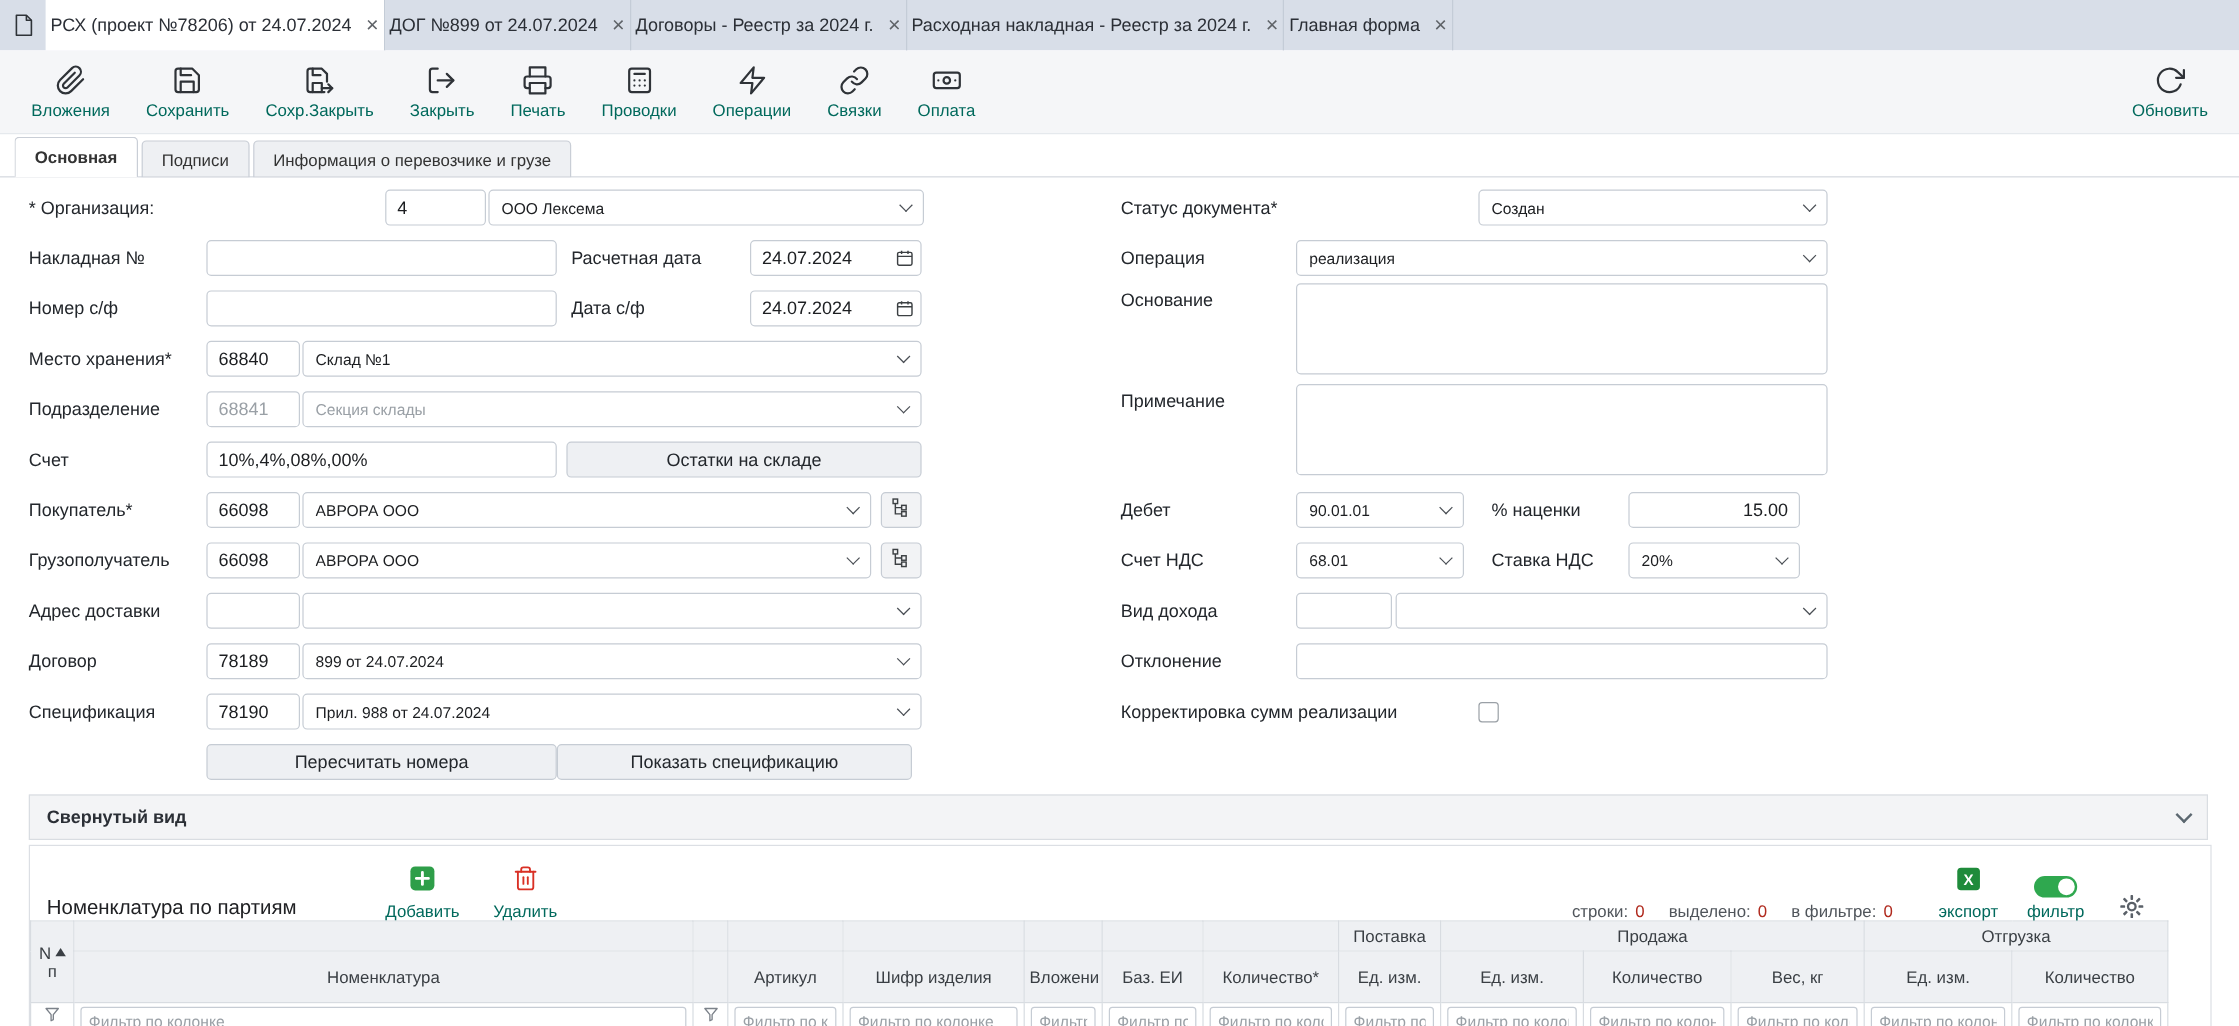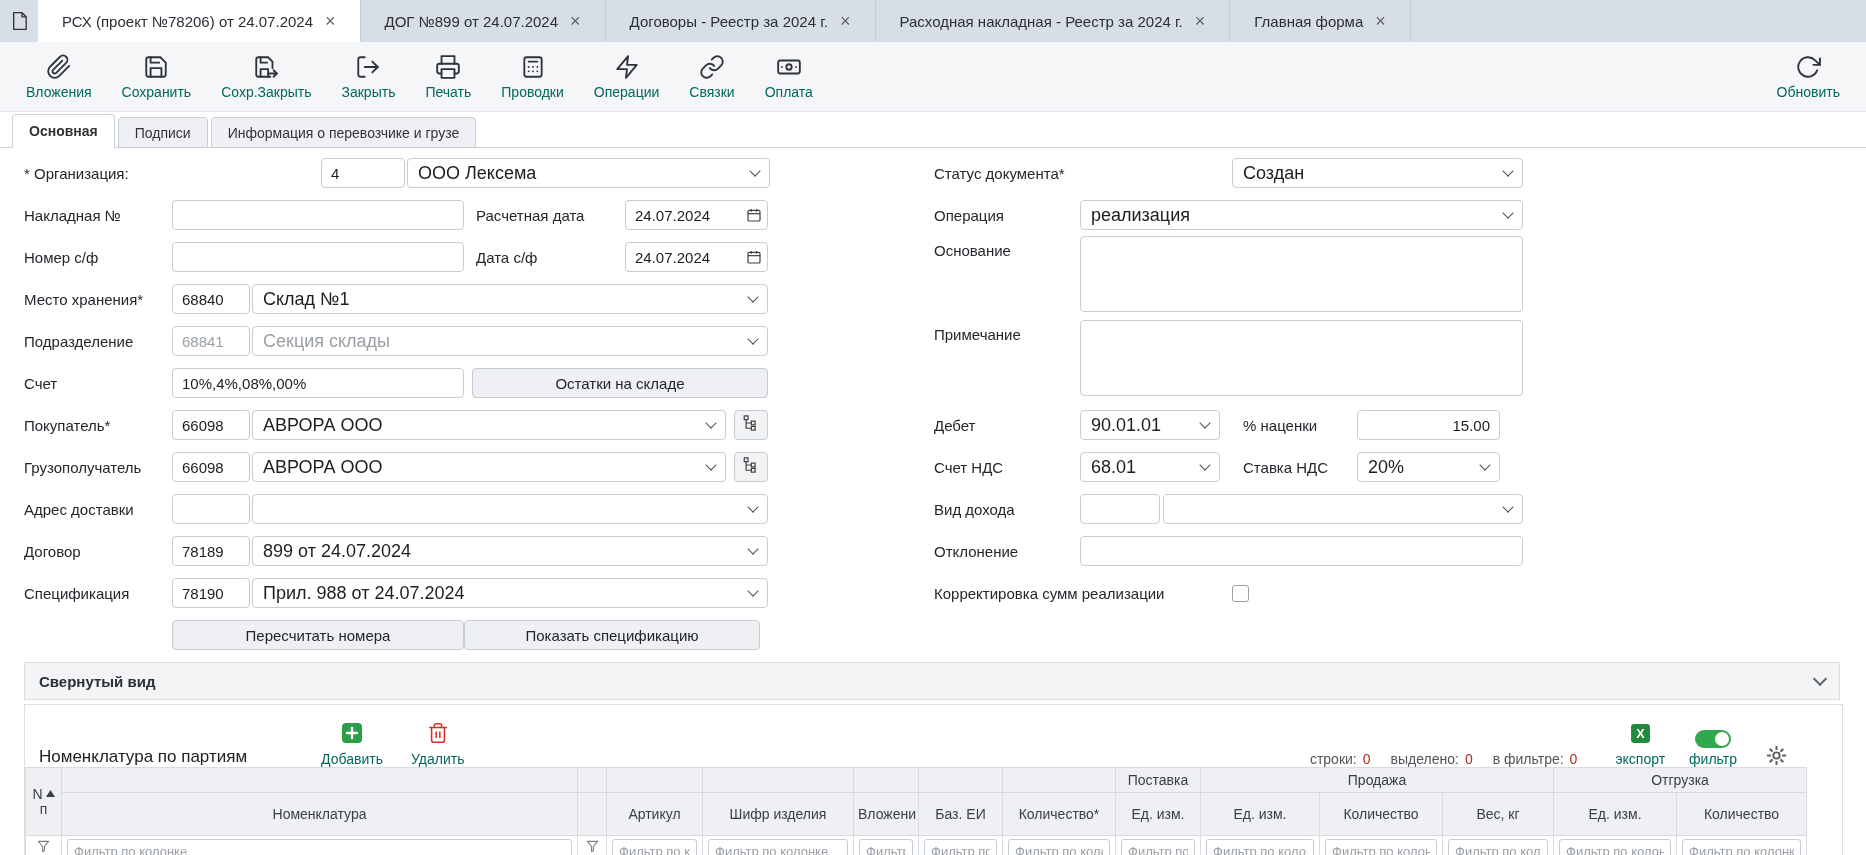--- a/index.html
+++ b/index.html
@@ -3,21 +3,21 @@
 <meta charset="utf-8">
 <style>
 *{box-sizing:border-box;margin:0;padding:0}
 html,body{background:#fff}
 body{font-family:"Liberation Sans",sans-serif}
 .app{position:relative;width:1866px;height:855px;overflow:hidden;background:#fff}
 
 
 .tabbar{height:42px;background:#d8dee8;display:flex;align-items:stretch}
 .docicon{width:38px;display:flex;align-items:center;justify-content:center}
-.wtab{display:flex;align-items:center;gap:12px;padding:0 24px;font-size:15px;color:#2b2f36;border-right:1px solid #c4ccd7;cursor:default;white-space:nowrap}
+.wtab{display:flex;align-items:center;gap:12px;padding:0 4px;font-size:15px;color:#2b2f36;border-right:1px solid #c4ccd7;cursor:default;white-space:nowrap}
 .wtab.active{background:#fff}
 .wtab .x{color:#5f6368;font-size:18px;line-height:1}
 
 
 .toolbar{height:70px;background:#f5f6f8;border-bottom:1px solid #e2e5ea;display:flex;align-items:center;padding:0 26px;gap:30px}
 .tbtn{display:flex;flex-direction:column;align-items:center;gap:4px;cursor:default}
 .tbtn .tlabel{font-size:14px;color:#00695c;white-space:nowrap}
 .tbtn svg{display:block}
 .tb-refresh{margin-left:auto}
 
@@ -30,21 +30,21 @@
 .formarea{position:relative;height:508px;background:#fff}
 .fcol{position:absolute;top:4px}
 .frow{display:flex;align-items:center;height:42px}
 .frow.tall{height:84px;align-items:flex-start}
 .flabel{font-size:15px;color:#23272c;flex:none;white-space:nowrap}
 .frow.tall .flabel{line-height:30px}
 .inp{height:30px;border:1px solid #c6ccd4;border-radius:4px;background:#fff;font-family:inherit;font-size:15px;color:#1c1e21;padding:0 9px;flex:none}
 .inp.num{text-align:right}
 .inp.dim{color:#9aa0a6}
 textarea.ta{height:76px;border:1px solid #c6ccd4;border-radius:4px;background:#fff;font-family:inherit;font-size:15px;color:#1c1e21;padding:5px 9px;resize:none;flex:none}
-.sel{height:30px;border:1px solid #c6ccd4;border-radius:4px;background:#fff;font-size:18px;color:#1c1e21;display:flex;align-items:center;padding:0 10px 0 10px;flex:none}
+.sel{height:30px;border:1px solid #c6ccd4;border-radius:4px;background:#fff;font-size:13px;color:#1c1e21;display:flex;align-items:center;padding:0 10px 0 10px;flex:none}
 .sval{flex:1;white-space:nowrap;overflow:hidden}
 .sval.dim{color:#9aa0a6}
 .chev{flex:none;width:8px;height:8px;border-right:1.6px solid #4a4f55;border-bottom:1.6px solid #4a4f55;transform:rotate(45deg);margin-top:-4px;margin-left:6px}
 .btn{height:30px;border:1px solid #c6ccd4;border-radius:4px;background:#eef0f3;font-size:15px;color:#23272c;display:flex;align-items:center;justify-content:center;padding:0 10px;flex:none;white-space:nowrap;cursor:default}
 .datewrap{position:relative;flex:none}
 .datewrap .inp{width:100%;padding-right:28px}
 .calico{position:absolute;right:6px;top:7px;line-height:0}
 .treebtn{width:34px;height:30px;margin-left:8px;border:1px solid #c6ccd4;border-radius:4px;background:#f2f3f5;display:flex;align-items:center;justify-content:center;flex:none}
 .checkbox{width:17px;height:17px;border:1.5px solid #9aa0a6;border-radius:3px;background:#fff;flex:none}
 

